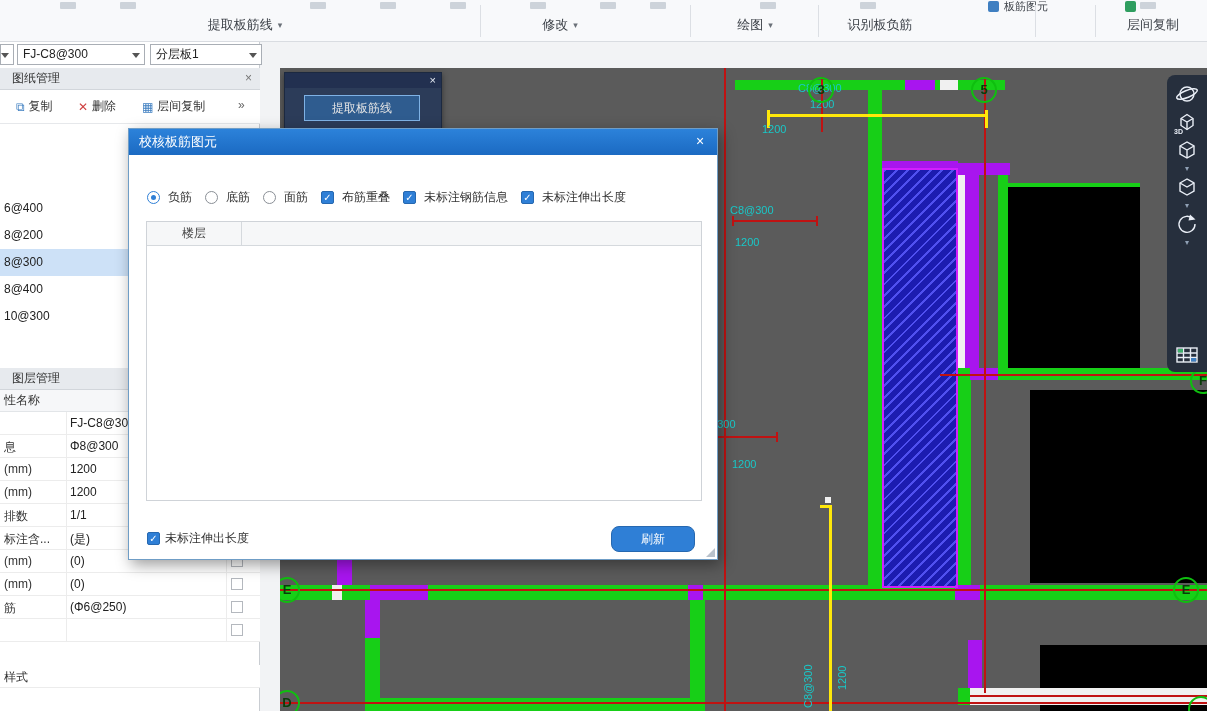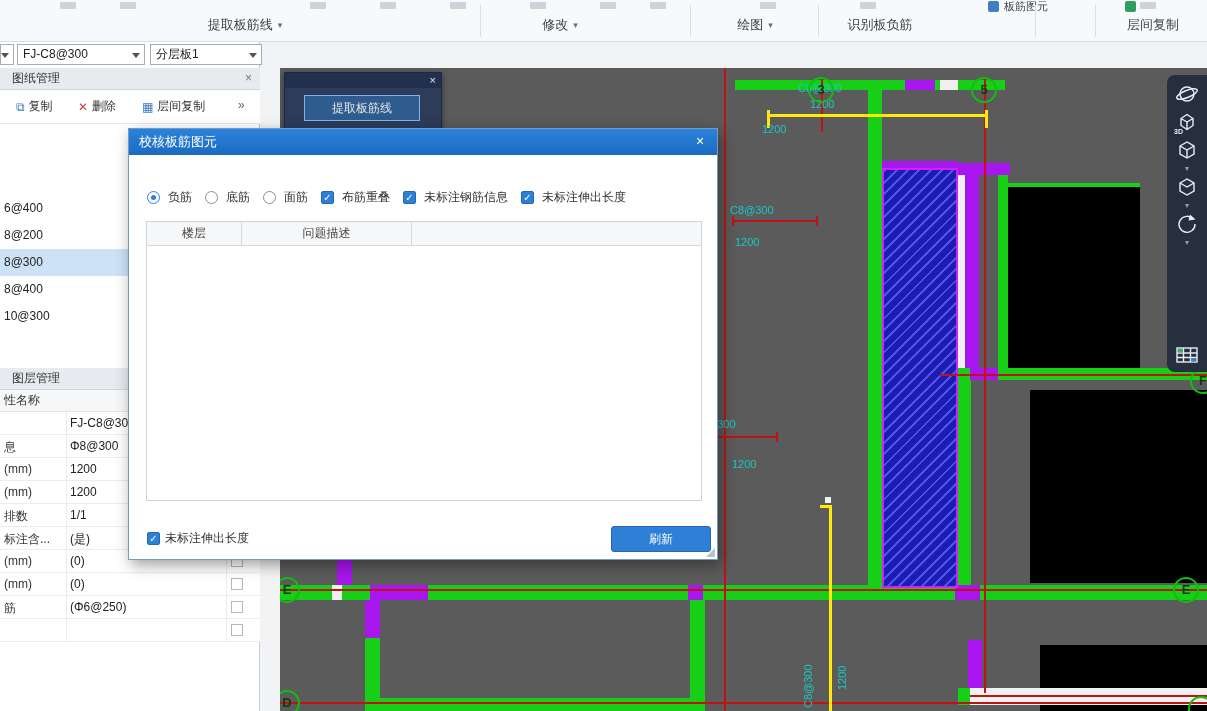--- a/index.html
+++ b/index.html
@@ -67,21 +67,21 @@
   .ritem,.citem{display:flex;align-items:center;gap:8px}
   .radio{width:13px;height:13px;border:1px solid #8a8f96;border-radius:50%;background:#fff;position:relative;display:inline-block}
   .radio.sel{border-color:#2f7fd6}
   .radio.sel::after{content:"";position:absolute;left:3px;top:3px;width:5px;height:5px;border-radius:50%;background:#2f7fd6}
   .cbx{width:13px;height:13px;background:#2f7fd6;border:1px solid #2668b0;border-radius:2px;color:#fff;font-size:10px;line-height:11px;text-align:center;display:inline-block}
   .cbx::after{content:"✓"}
   .dtable{position:absolute;left:17px;top:92px;width:556px;height:280px;border:1px solid #cfd3d8;background:#fff}
   .dthead{display:flex;height:24px;background:#f6f7f8;border-bottom:1px solid #d5d9dd;font-size:12px;color:#444}
   .dth{line-height:23px;text-align:center;border-right:1px solid #d5d9dd}
   .dfoot{position:absolute;left:18px;top:401px;display:flex;align-items:center;gap:5px;font-size:12px;color:#333}
-  .refresh{position:absolute;left:482px;top:397px;width:100px;height:26px;background:#2f7fd6;color:#fff;border:1px solid #2668b0;border-radius:3px;font-size:12px;text-align:center;line-height:24px}
+  .refresh{position:absolute;left:482px;top:397px;width:84px;height:26px;background:#2f7fd6;color:#fff;border:1px solid #2668b0;border-radius:8px;font-size:12px;text-align:center;line-height:24px}
   .grip{position:absolute;right:2px;bottom:2px;width:0;height:0;border-left:9px solid transparent;border-bottom:9px solid #b9c2cc}
 
   
   .rtool{position:absolute;left:1167px;top:75px;width:40px;height:297px;background:#262f3d;border-radius:8px 0 0 8px;display:flex;flex-direction:column;align-items:center;padding:6px 0 4px;gap:2px;z-index:20}
   .rico{width:28px;height:26px;display:flex;align-items:center;justify-content:center;position:relative}
   .rchev{color:#8fa0b5;font-size:8px;line-height:7px}
   .rico svg{stroke:#e9eef6;stroke-width:1.4;fill:none}
   .lbl3d{position:absolute;left:1px;bottom:0;font-size:7px;font-weight:bold;color:#e9eef6}
 </style>
 </head>
@@ -220,20 +220,23 @@
       <span class="pcb"></span>
     </div>
     <div class="prow" style="top:577px">
       <span class="pl"></span>
       <span class="pv"></span>
       <span class="pcb"></span>
     </div>
     <div class="vguide" style="left:66px;top:370px;height:230px"></div>
     <div class="vguide" style="left:226px;top:370px;height:230px"></div>
 
+    <div class="prow" style="top:623px">
+      <span class="pl">样式</span>
+    </div>
   </div>
 
   <div class="canvas">
 
     <div class="blk" style="left:725px;top:117px;width:135px;height:185px"></div>
     <div class="blk" style="left:750px;top:322px;width:177px;height:193px"></div>
     <div class="blk" style="left:760px;top:577px;width:167px;height:66px"></div>
 
     <div class="gw" style="left:455px;top:12px;width:270px;height:10px"></div>
     <div class="pw" style="left:625px;top:12px;width:30px;height:10px"></div>
@@ -385,21 +388,20 @@
       </span>
       <span class="citem">
         <span class="cbx"></span>
         <span>未标注伸出长度</span>
       </span>
     </div>
 
     <div class="dtable">
       <div class="dthead">
         <div class="dth" style="width:95px">楼层</div>
-        <div class="dth" style="width:170px">问题描述</div>
         <div class="dth" style="flex:1;border-right:none"></div>
       </div>
       <div></div>
     </div>
 
     <div class="dfoot">
       <span class="cbx"></span>
       <span>未标注伸出长度</span>
     </div>
     <div class="refresh">刷新</div>

